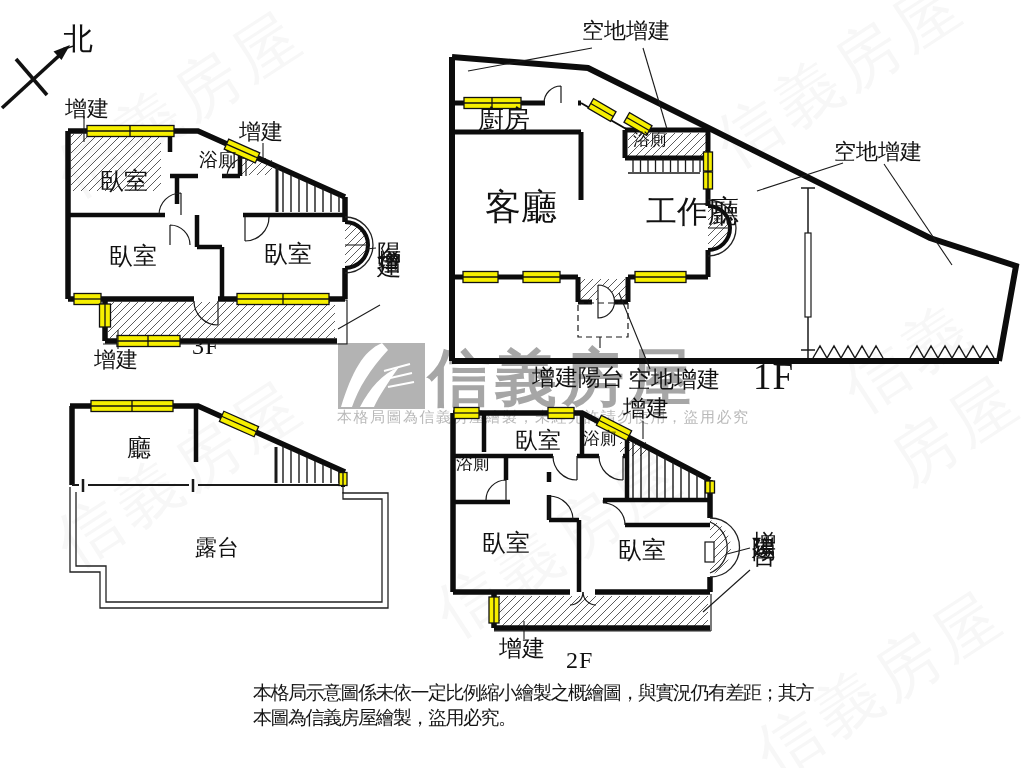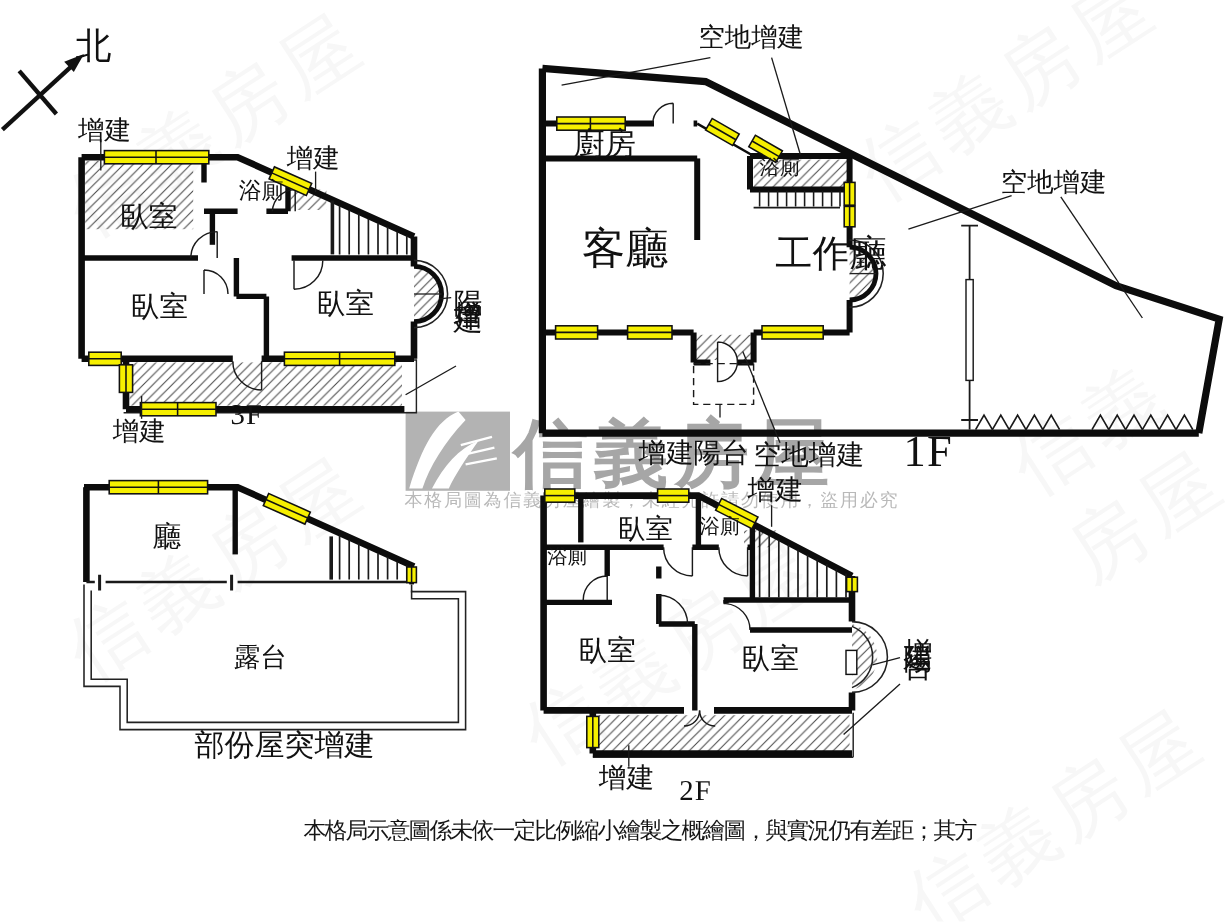--- a/index.html
+++ b/index.html
@@ -358,18 +358,18 @@
   <div class="lbl" style="left:583px;top:430px;font-size:17px">浴廁</div>
   <div class="lbl" style="left:456px;top:455px;font-size:17px">浴廁</div>
   <div class="lbl" style="left:482px;top:531px;font-size:24px">臥室</div>
   <div class="lbl" style="left:618px;top:538px;font-size:24px">臥室</div>
   <div class="lbl vert" style="left:751px;top:512px;font-size:24px">增建陽台</div>
   <div class="lbl" style="left:499px;top:637px;font-size:23px">增建</div>
   <div class="lbl ftag" style="left:566px;top:648px">2F</div>
 
   <div class="lbl" style="left:127px;top:436px;font-size:24px">廳</div>
   <div class="lbl" style="left:195px;top:536px;font-size:22px">露台</div>
-  <div class="lbl" style="left:162px;top:609px;font-size:25px">部份屋突增建</div>
 
   <div id="disclaimer">
     <div>本格局示意圖係未依一定比例縮小繪製之概繪圖，與實況仍有差距；其方</div>
+    <div>本圖為信義房屋繪製，盜用必究。</div>
   </div>
 </div>
 
 </body></html>

